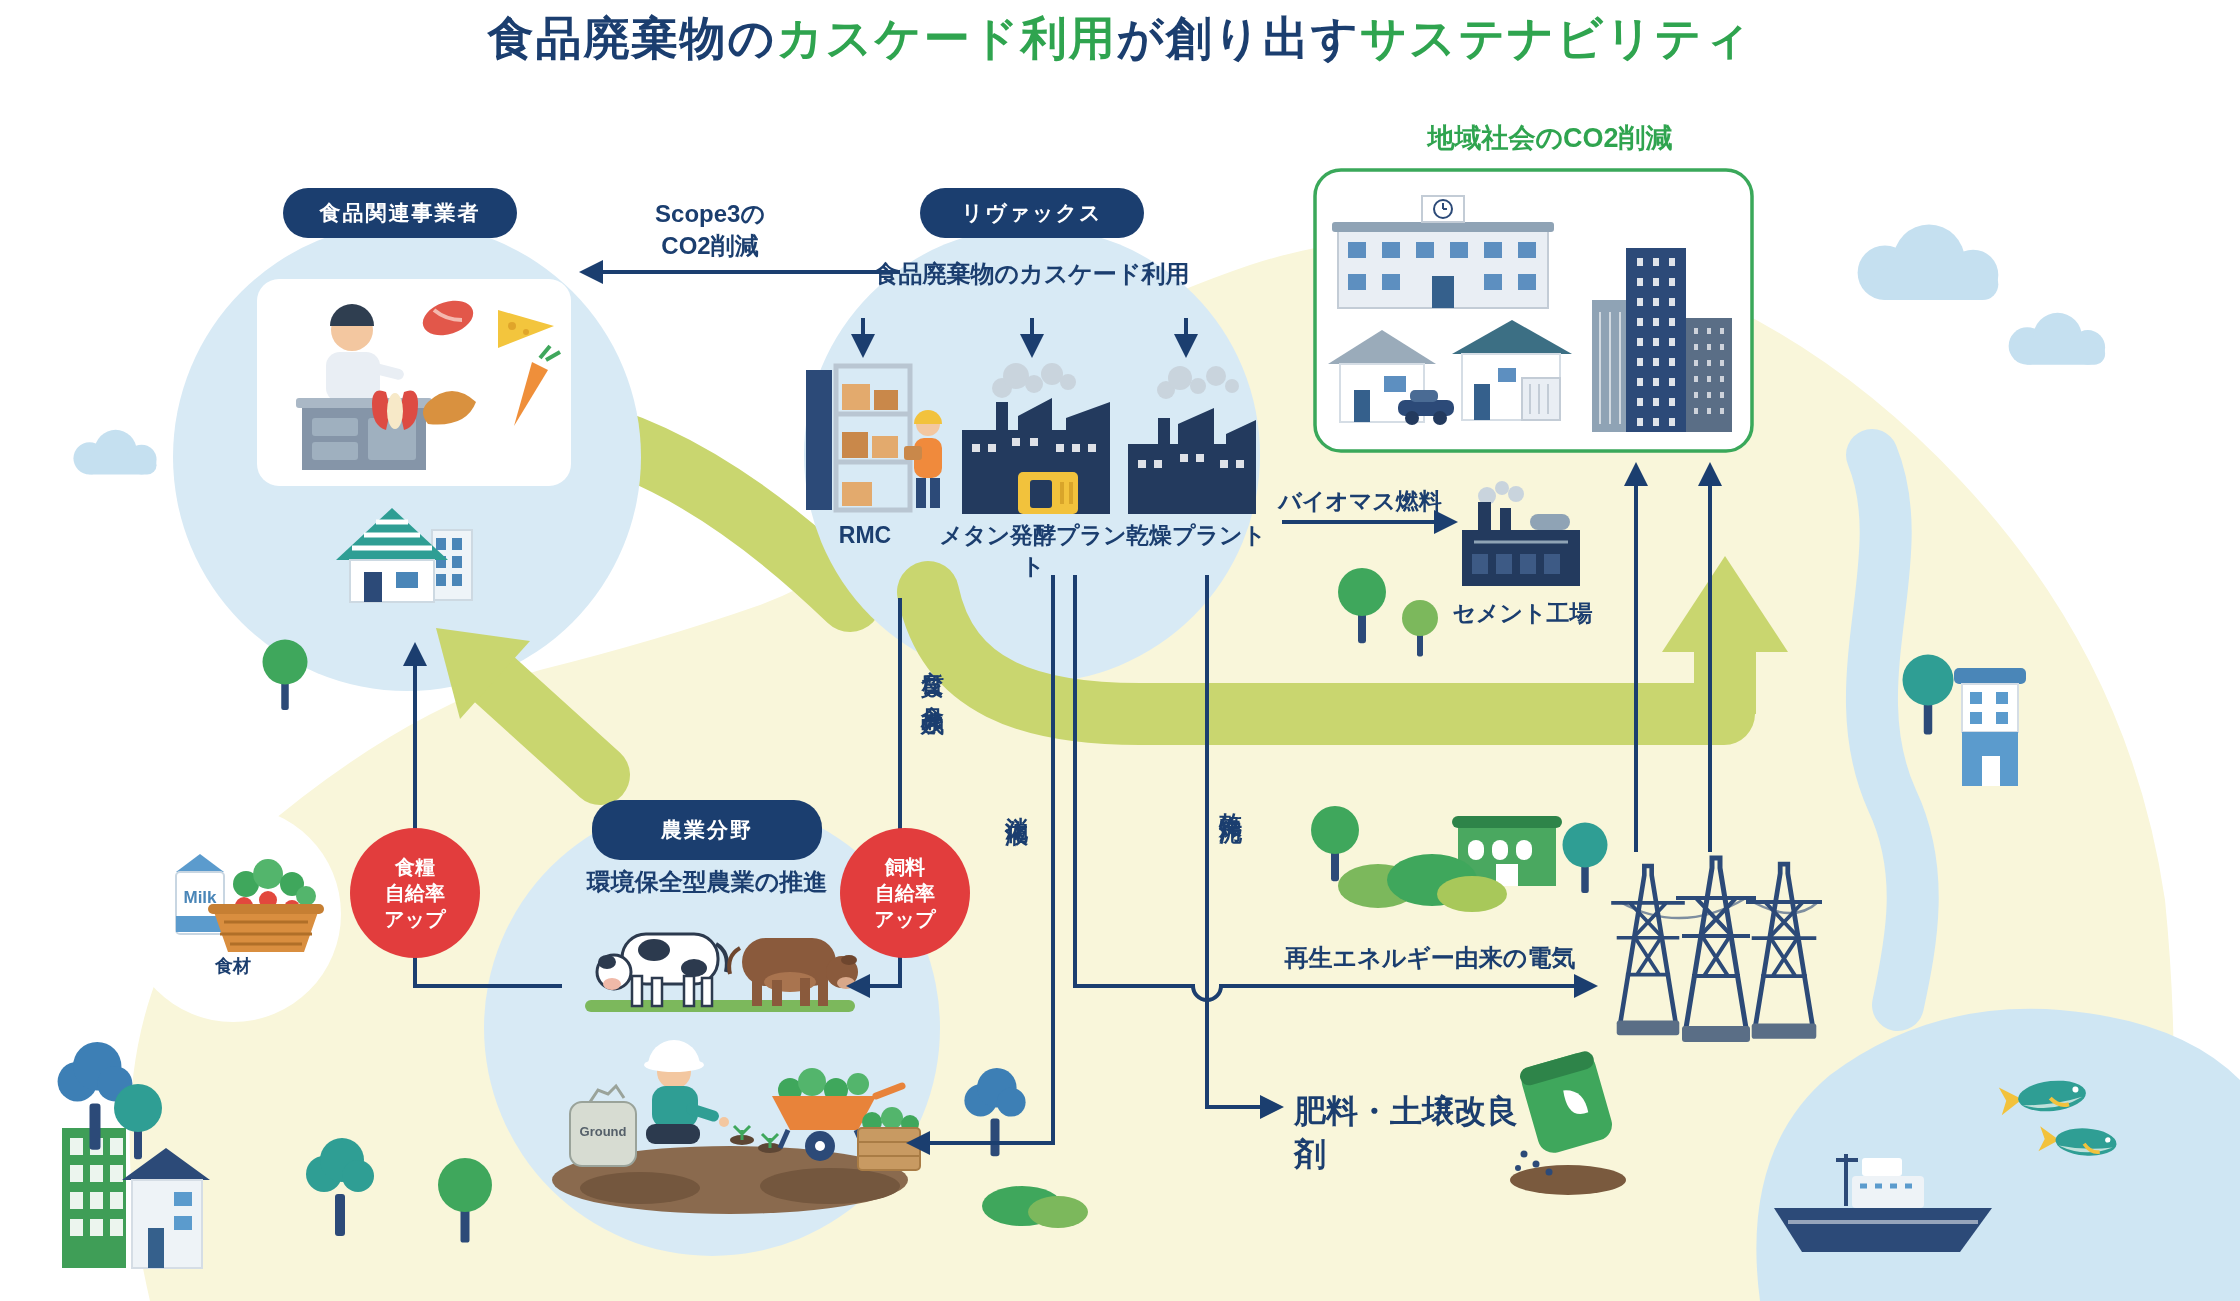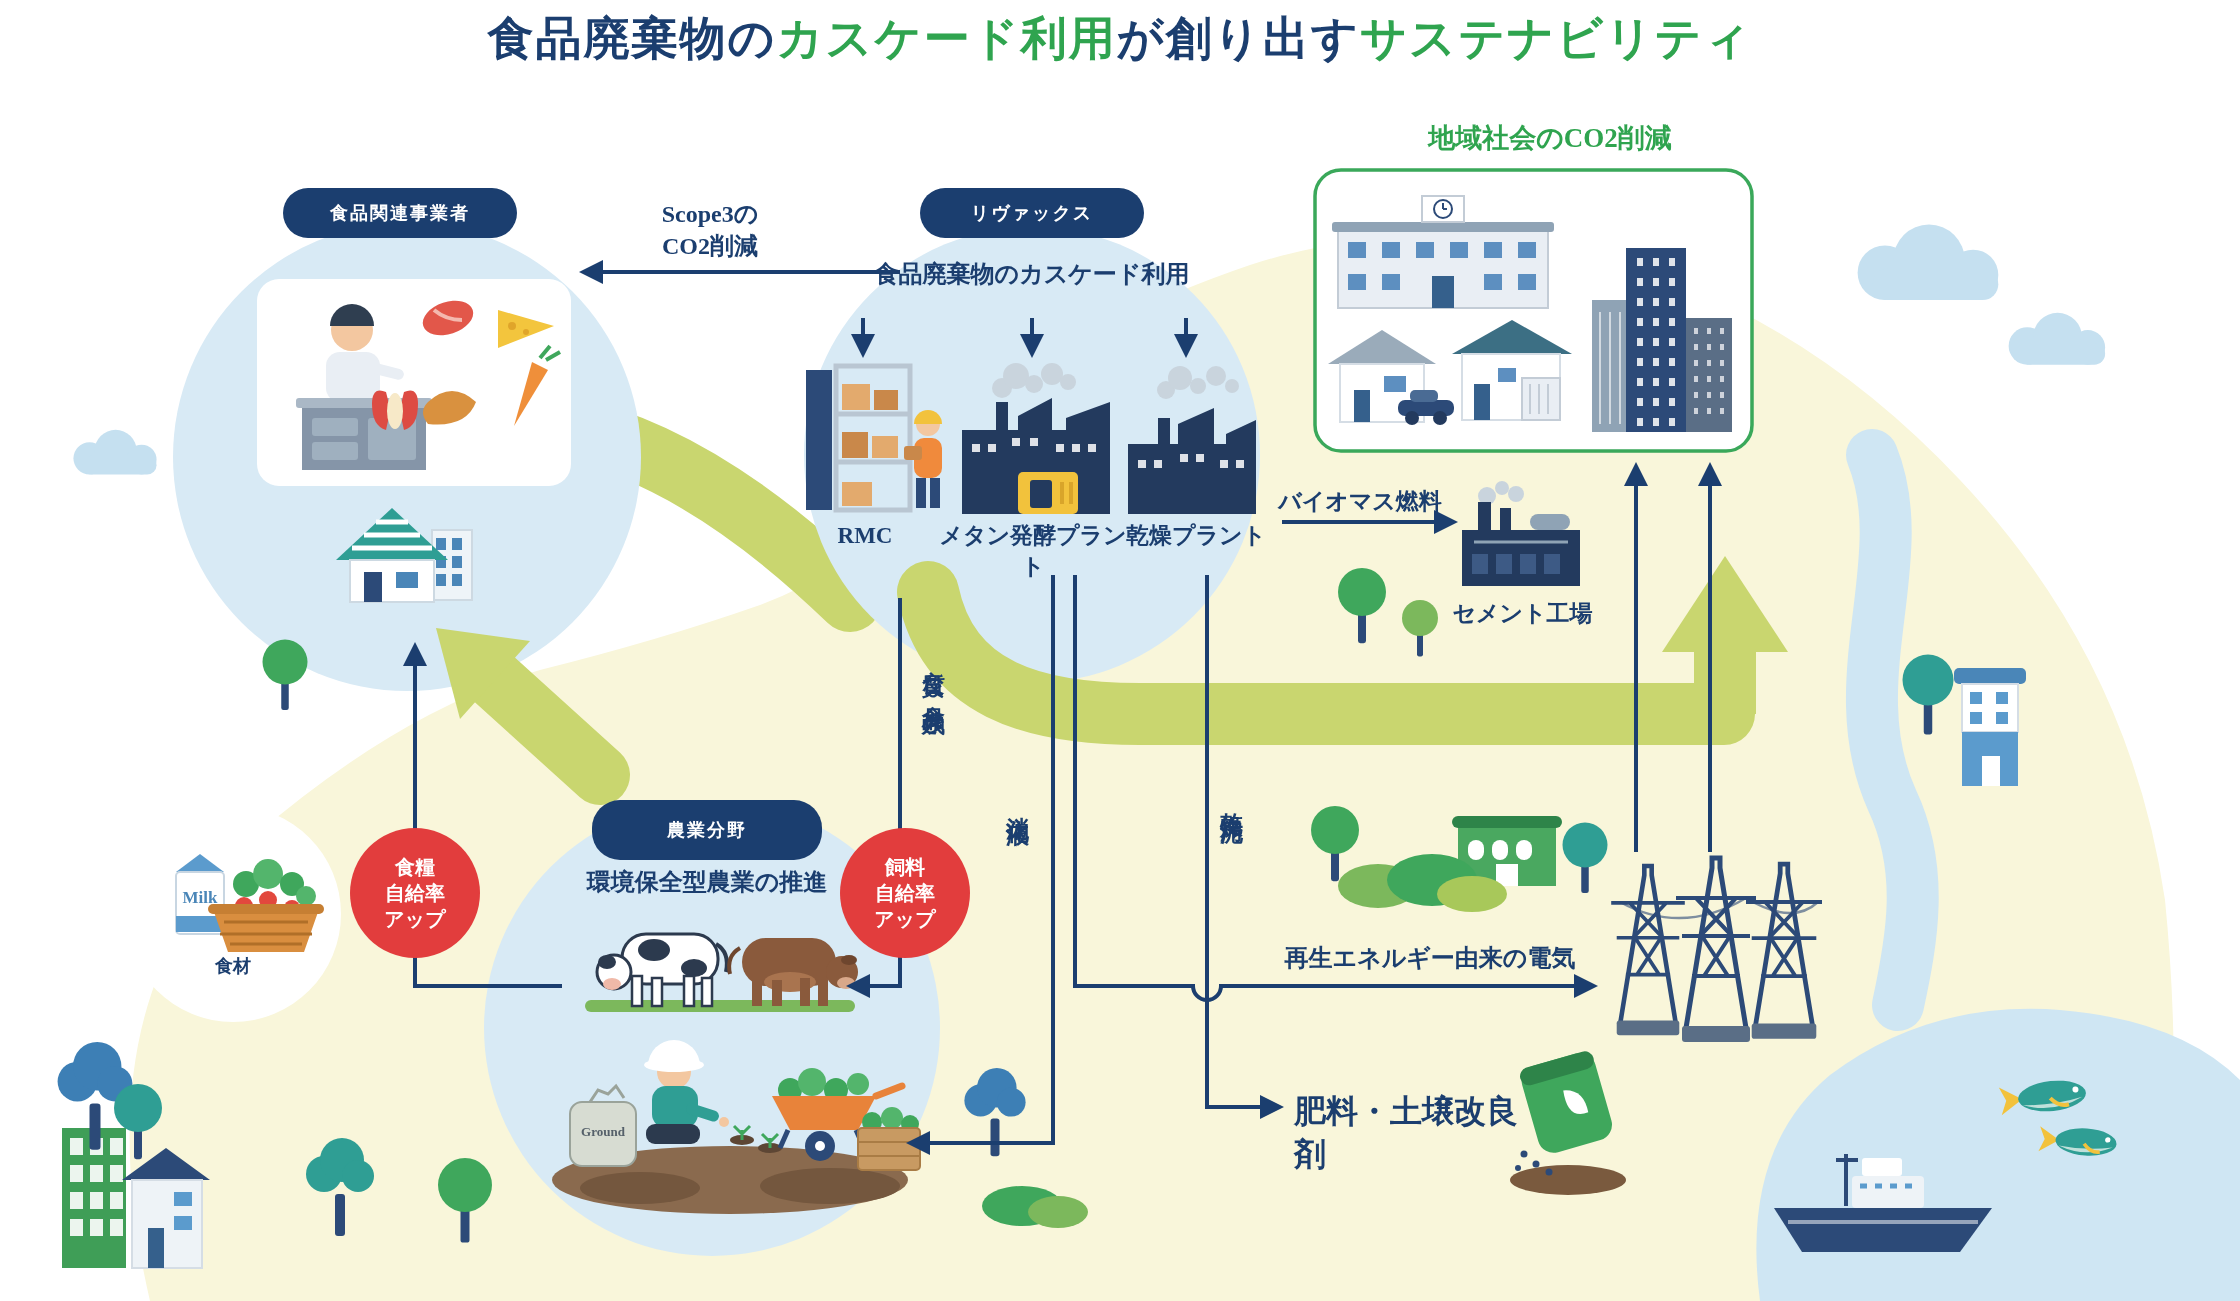--- a/index.html
+++ b/index.html
@@ -1,30 +1,30 @@
 <!DOCTYPE html>
 <html><head>
 <meta charset="utf-8">
 <style>
   html,body { margin:0; padding:0; background:#ffffff; }
   #stage {
     position:relative; width:2240px; height:1301px; overflow:hidden;
     background:#ffffff;
-    font-family:Liberation Serif, serif;
+    font-family:Liberation Sans, sans-serif;
   }
   #scene { position:absolute; left:0; top:0; }
   .txt {
     position:absolute; color:#1b3e6f; font-weight:bold; text-align:center;
     white-space:pre-line; line-height:1.35;
   }
   .green { color:#2fa44f; }
   .pill {
     position:absolute; background:#1b3e6f; color:#ffffff; border-radius:28px;
     display:flex; align-items:center; justify-content:center;
-    font-weight:bold; font-size:18px; letter-spacing:2px;
+    font-weight:bold; font-size:21px; letter-spacing:2px;
   }
   .badge {
     position:absolute; background:#e23d3d; color:#ffffff; border-radius:50%;
     display:flex; align-items:center; justify-content:center;
     font-weight:bold; font-size:20px; line-height:1.3; text-align:center;
     white-space:pre-line;
   }
   .vtext {
     position:absolute; writing-mode:vertical-rl; text-orientation:upright;
     color:#1b3e6f; font-weight:bold; font-size:23px; letter-spacing:3px;

